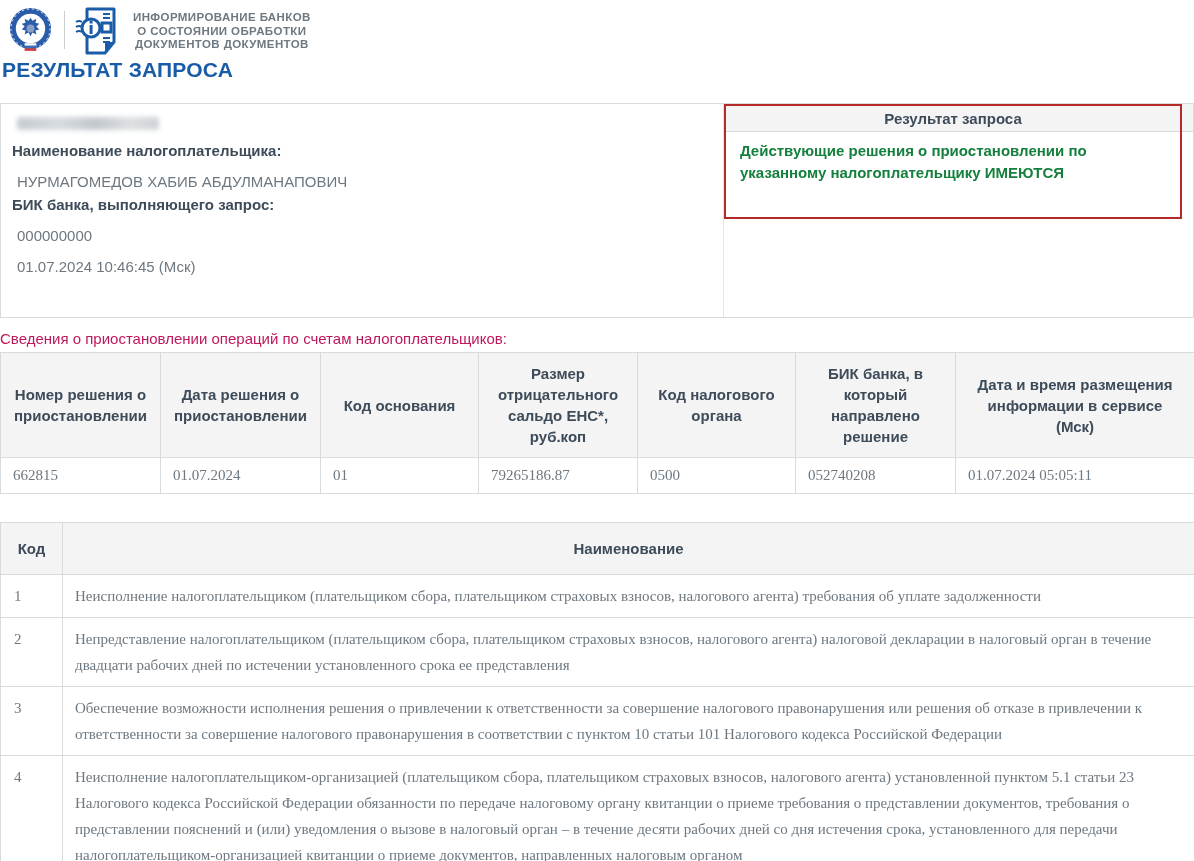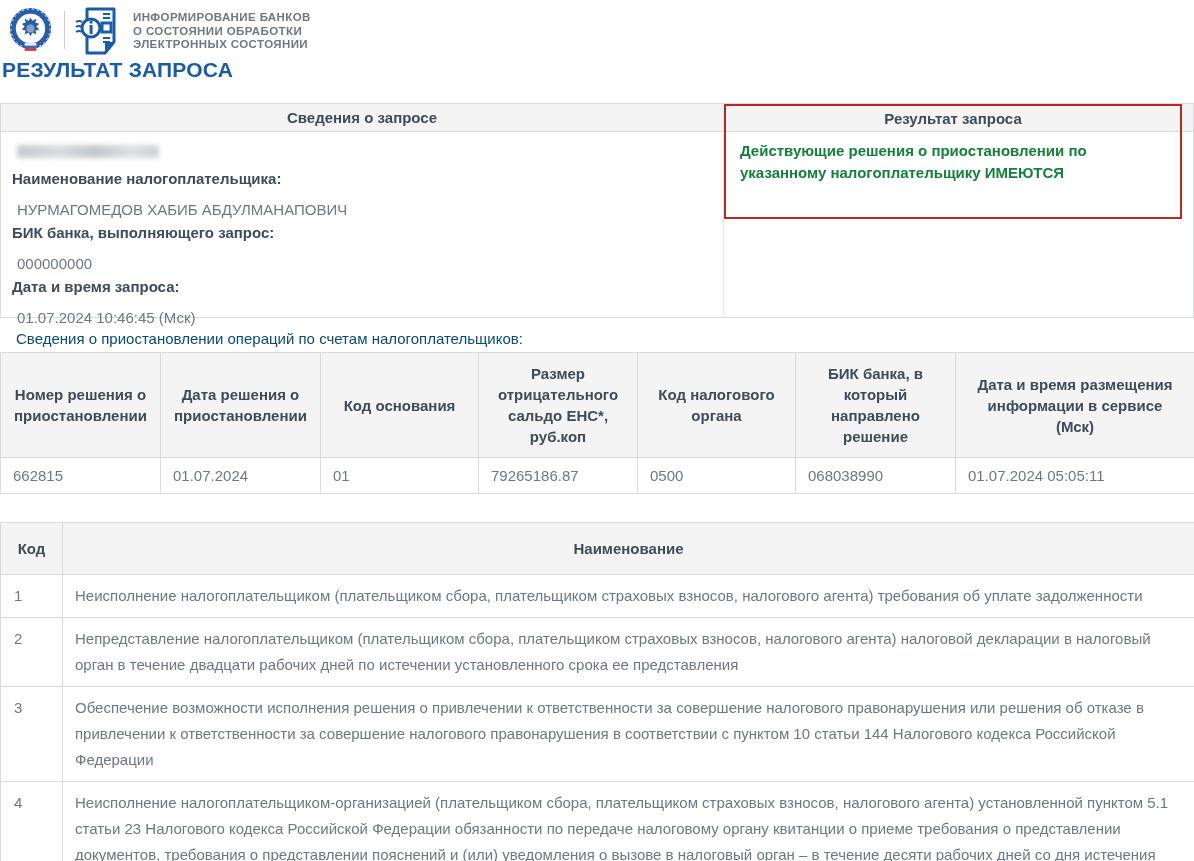--- a/index.html
+++ b/index.html
@@ -1,21 +1,21 @@
 <!DOCTYPE html>
 <html lang="ru"><head>
 <meta charset="utf-8">
 <style>
   * { margin: 0; padding: 0; box-sizing: border-box; }
   html, body { width: 1194px; height: 861px; overflow: hidden; background: #ffffff; }
   body { font-family: "Liberation Sans", "DejaVu Sans", sans-serif; color: #3e4c59; }
   .page { position: relative; width: 1194px; height: 861px; background: #fff; }
 
   
-  .top-header { display: flex; align-items: flex-start; padding: 6px 0 0 7px; height: 56px; }
+  .top-header { display: flex; align-items: flex-start; padding: 6px 0 0 7px; height: 56px; text-align: center; }
   .emblem-wrap { width: 47px; height: 47px; flex: 0 0 auto; }
   .logo-divider { width: 1px; height: 38px; background: #c9ced3; margin: 5px 10px 0 10px; flex: 0 0 auto; }
   .docicon-wrap { width: 48px; height: 50px; flex: 0 0 auto; margin-right: 10px; }
   .service-title { padding-top: 5px; font-size: 11.5px; font-weight: bold; color: #6e7880;
     letter-spacing: 0.4px; line-height: 13.5px; }
 
   .page-title { position: absolute; left: 2px; top: 58px; font-size: 21px; font-weight: bold;
     color: #1a5ba6; letter-spacing: 0.2px; }
 
   
@@ -33,28 +33,28 @@
     background: linear-gradient(90deg,#c6cbd0 0%,#d8dcdf 30%,#c2c7cc 55%,#dde0e2 80%,#cdd2d6 100%);
     filter: blur(2.5px); border-radius: 3px; }
 
   .alert-box { position: absolute; left: 0; top: 0; width: 458px; height: 115px;
     border: 2px solid #b32a26; background: #fff; }
   .alert-box .cell-header { height: 26px; }
   .alert-message { padding: 8px 14px 0 14px; font-size: 15px; font-weight: bold;
     color: #15803d; line-height: 22px; }
 
   
-  .table-caption { position: absolute; left: 16px; font-size: 15px; color: #0c4a6e; }
+  .table-caption { position: absolute; left: 0; font-size: 15px; color: #be185d; }
   table { border-collapse: collapse; table-layout: fixed; }
   .data-table { position: absolute; left: 0; width: 1194px; }
   .data-table th { background: #f4f4f5; border: 1px solid #d8dbdd; font-size: 15px;
     font-weight: bold; color: #3e4c59; text-align: center; vertical-align: middle;
     padding: 10px 12px; line-height: 21px; }
   .data-table td { border: 1px solid #d8dbdd; font-size: 15px; color: #6d7881;
-    text-align: left; vertical-align: top; padding: 8px 12px; line-height: 26px; background: #fff; }
+    text-align: left; vertical-align: top; padding: 8px 12px; line-height: 26px; background: #fff; font-family: Liberation Serif, serif; }
   .suspension-table td { padding: 9px 12px; line-height: 17px; }
   .reasons-table td.code-cell { text-align: left; padding-left: 13px; }
   .reasons-table th { padding: 15px 8px; }
 
   
   .icon-svg { display: block; width: 100%; height: 100%; }
 </style>
 </head>
 <body>
 
@@ -91,36 +91,34 @@
         <g stroke="#1b5ca8" stroke-width="2" fill="none">
           <path d="M1 16 q3 -2 6 0"></path>
           <path d="M1 21 q3 -2 6 0"></path>
           <path d="M1 26 q3 -2 6 0"></path>
         </g>
       </svg>
     </div>
     <div class="service-title">
       <div>ИНФОРМИРОВАНИЕ БАНКОВ</div>
       <div>О СОСТОЯНИИ ОБРАБОТКИ</div>
-      <div>ЭЛЕКТРОННЫХ СОСТОЯНИИ</div>
+      <div>ДОКУМЕНТОВ ДОКУМЕНТОВ</div>
     </div>
   </div>
 
   <div class="page-title">РЕЗУЛЬТАТ ЗАПРОСА</div>
 
   <div class="info-table">
     <div class="info-col-left">
-      <div class="cell-header">Сведения о запросе</div>
       <div class="info-fields">
         <div><span class="redacted-value"></span></div>
         <div class="field-label">Наименование налогоплательщика:</div>
         <div class="field-value">НУРМАГОМЕДОВ ХАБИБ АБДУЛМАНАПОВИЧ</div>
         <div class="field-label">БИК банка, выполняющего запрос:</div>
         <div class="field-value">000000000</div>
-        <div class="field-label">Дата и время запроса:</div>
         <div class="field-value">01.07.2024 10:46:45 (Мск)</div>
       </div>
     </div>
     <div class="info-col-right">
       <div class="cell-header">Результат запроса</div>
       <div class="alert-box">
         <div class="cell-header">Результат запроса</div>
         <div class="alert-message">Действующие решения о приостановлении по указанному налогоплательщику ИМЕЮТСЯ</div>
       </div>
     </div>
@@ -149,21 +147,21 @@
         <th>Дата и время размещения информации в сервисе (Мск)</th>
       </tr>
     </thead>
     <tbody>
       <tr>
         <td>662815</td>
         <td>01.07.2024</td>
         <td>01</td>
         <td>79265186.87</td>
         <td>0500</td>
-        <td>068038990</td>
+        <td>052740208</td>
         <td>01.07.2024 05:05:11</td>
       </tr>
     </tbody>
   </table>
 
 
   <table class="data-table reasons-table" style="top: 522px;">
     <colgroup>
       <col style="width:62px">
         <col style="width:1132px">
@@ -178,21 +176,21 @@
       <tr>
         <td class="code-cell">1</td>
         <td>Неисполнение налогоплательщиком (плательщиком сбора, плательщиком страховых взносов, налогового агента) требования об уплате задолженности</td>
       </tr>
       <tr>
         <td class="code-cell">2</td>
         <td>Непредставление налогоплательщиком (плательщиком сбора, плательщиком страховых взносов, налогового агента) налоговой декларации в налоговый орган в течение двадцати рабочих дней по истечении установленного срока ее представления</td>
       </tr>
       <tr>
         <td class="code-cell">3</td>
-        <td>Обеспечение возможности исполнения решения о привлечении к ответственности за совершение налогового правонарушения или решения об отказе в привлечении к ответственности за совершение налогового правонарушения в соответствии с пунктом 10 статьи 144 Налогового кодекса Российской Федерации</td>
+        <td>Обеспечение возможности исполнения решения о привлечении к ответственности за совершение налогового правонарушения или решения об отказе в привлечении к ответственности за совершение налогового правонарушения в соответствии с пунктом 10 статьи 101 Налогового кодекса Российской Федерации</td>
       </tr>
       <tr>
         <td class="code-cell">4</td>
         <td>Неисполнение налогоплательщиком-организацией (плательщиком сбора, плательщиком страховых взносов, налогового агента) установленной пунктом 5.1 статьи 23 Налогового кодекса Российской Федерации обязанности по передаче налоговому органу квитанции о приеме требования о представлении документов, требования о представлении пояснений и (или) уведомления о вызове в налоговый орган – в течение десяти рабочих дней со дня истечения срока, установленного для передачи налогоплательщиком-организацией квитанции о приеме документов, направленных налоговым органом</td>
       </tr>
 
     </tbody>
   </table>
 
 </div>

